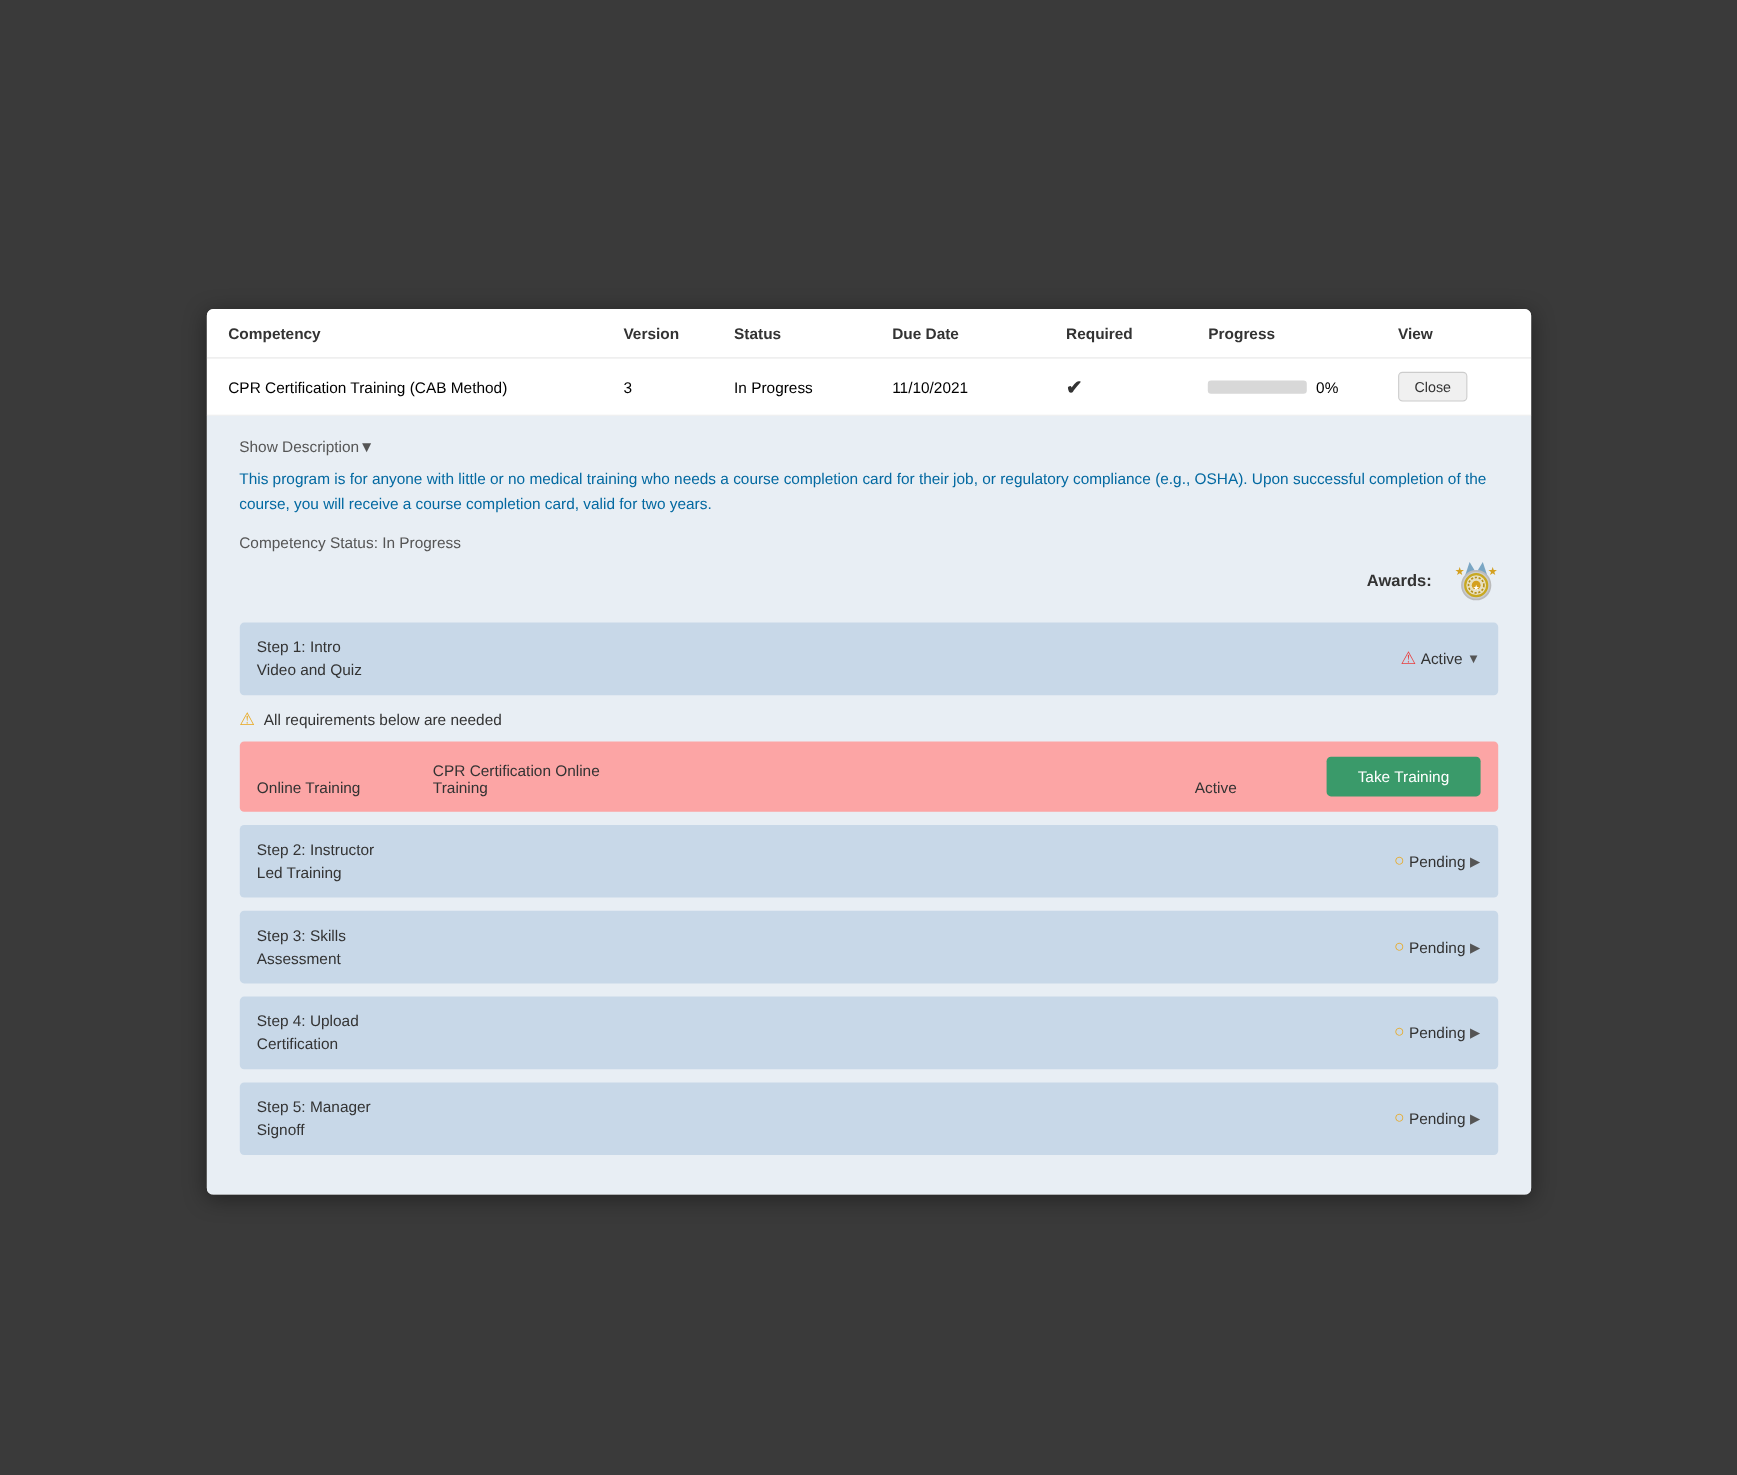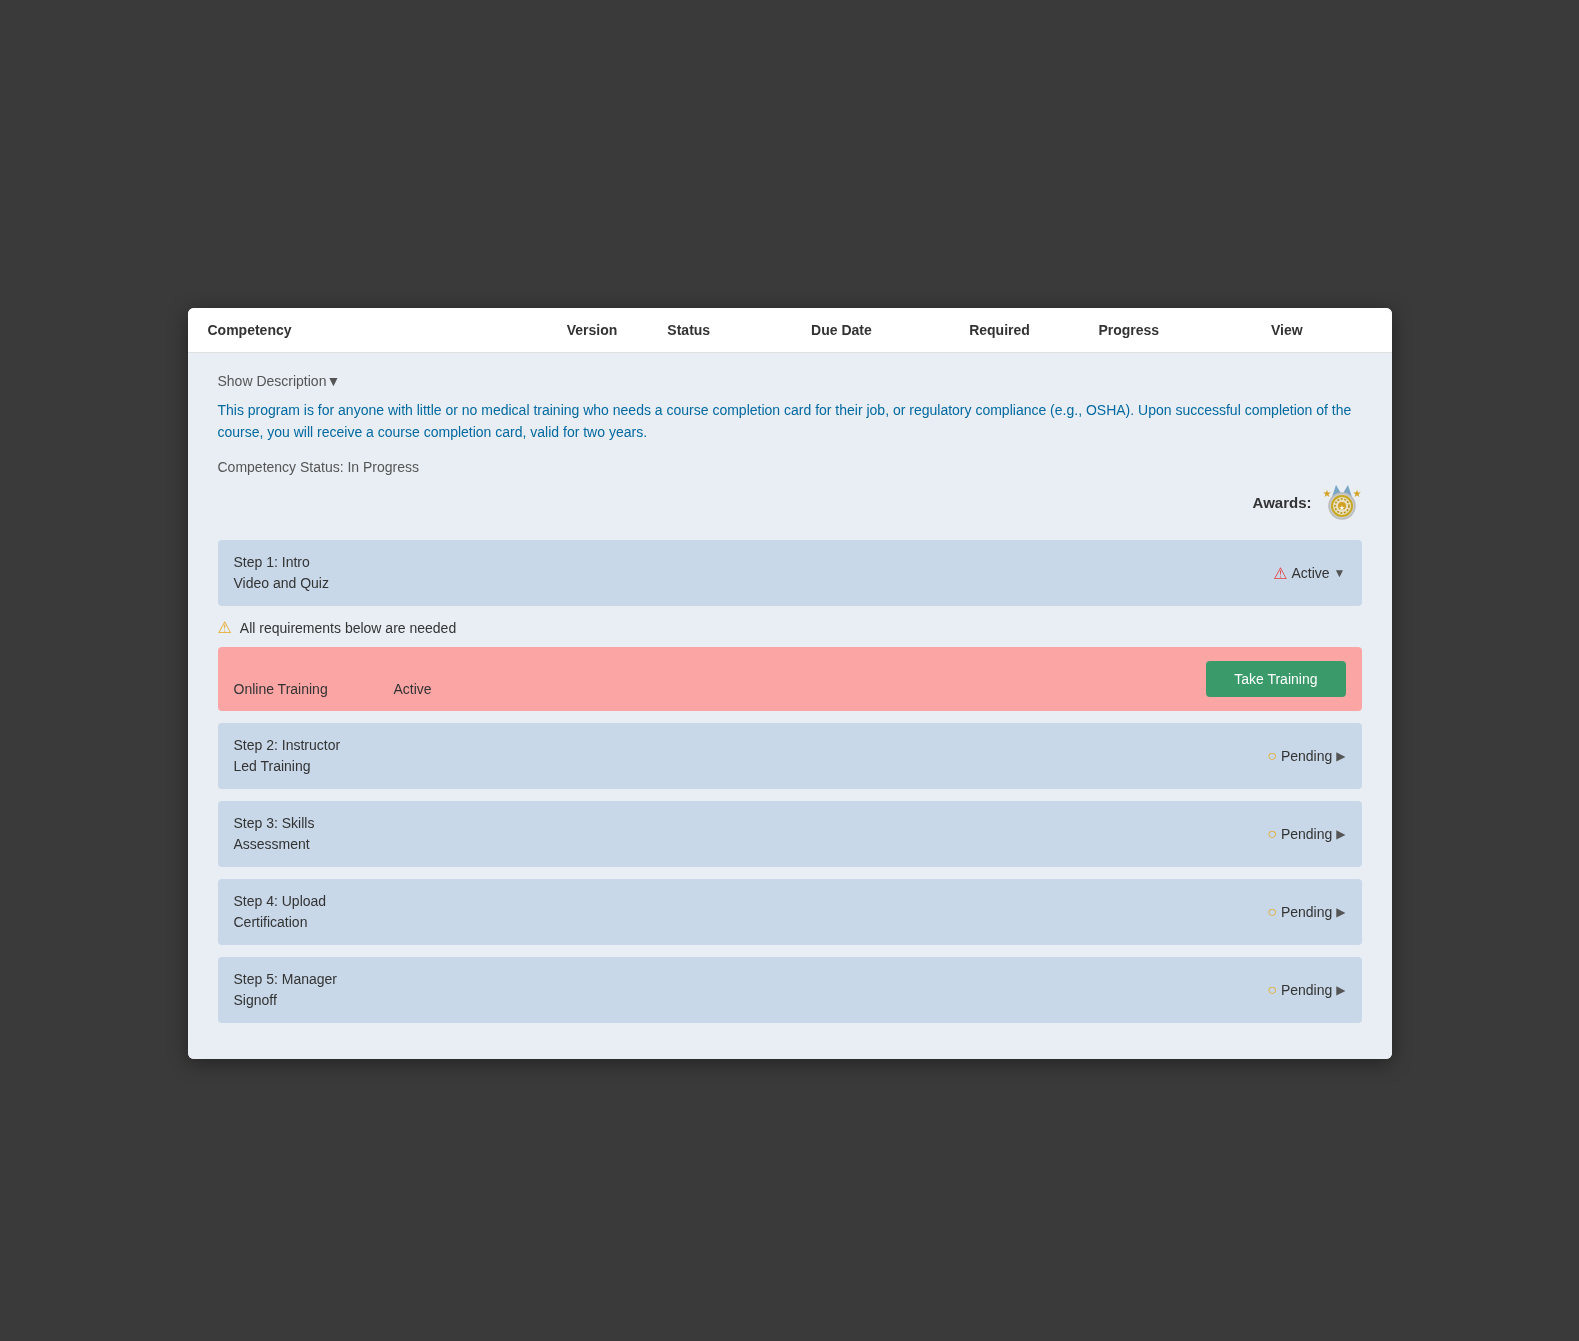--- a/index.html
+++ b/index.html
@@ -97,21 +97,21 @@
     }
     .competency-status {
       color: #555;
       font-size: 14px;
       margin-bottom: 16px;
     }
     .awards-row {
       display: flex;
       justify-content: flex-end;
       align-items: center;
-      gap: 10px;
+      gap: 20px;
       margin-top: -10px;
       margin-bottom: 16px;
     }
     .awards-label {
       font-weight: 600;
       font-size: 15px;
       color: #333;
     }
     
     .medal-icon {
@@ -211,20 +211,40 @@
   <div class="table-header">
     <div>Competency</div>
     <div>Version</div>
     <div>Status</div>
     <div>Due Date</div>
     <div>Required</div>
     <div>Progress</div>
     <div>View</div>
   </div>
 
+  <div class="table-row">
+    <div>CPR Certification Training (CAB Method)</div>
+    <div>3</div>
+    <div>In Progress</div>
+    <div>11/10/2021</div>
+    <div>
+      <span class="checkmark">✔</span>
+    </div>
+    <div>
+      <div class="progress-bar-container">
+        <div class="progress-bar">
+          <div class="progress-bar-fill"></div>
+        </div>
+        <span>0%</span>
+      </div>
+    </div>
+    <div>
+      <button class="close-btn">Close</button>
+    </div>
+  </div>
 
   <div class="description-section">
 
     <button class="show-description-btn">
       <span>Show Description</span>
       <span>▼</span>
     </button>
 
     <p class="description-text">This program is for anyone with little or no medical training who needs a course completion card for their job, or regulatory compliance (e.g., OSHA). Upon successful completion of the course, you will receive a course completion card, valid for two years.</p>
 
@@ -264,20 +284,21 @@
       </div>
     </div>
 
     <div class="warning-row">
       <span class="warning-icon">⚠</span>
       <span>All requirements below are needed</span>
     </div>
 
     <div class="training-sub-card">
       <div class="training-col-1">Online Training</div>
+      <div class="training-col-2">CPR Certification Online<br>Training</div>
       <div class="training-col-3">Active</div>
       <button class="take-training-btn">Take Training</button>
     </div>
 
     <div class="step-row">
       <div class="step-label">Step 2: Instructor<br>Led Training</div>
       <div class="step-status">
         <span class="status-pending-icon">○</span>
         <span>Pending</span>
         <span class="chevron-icon">▶</span>

